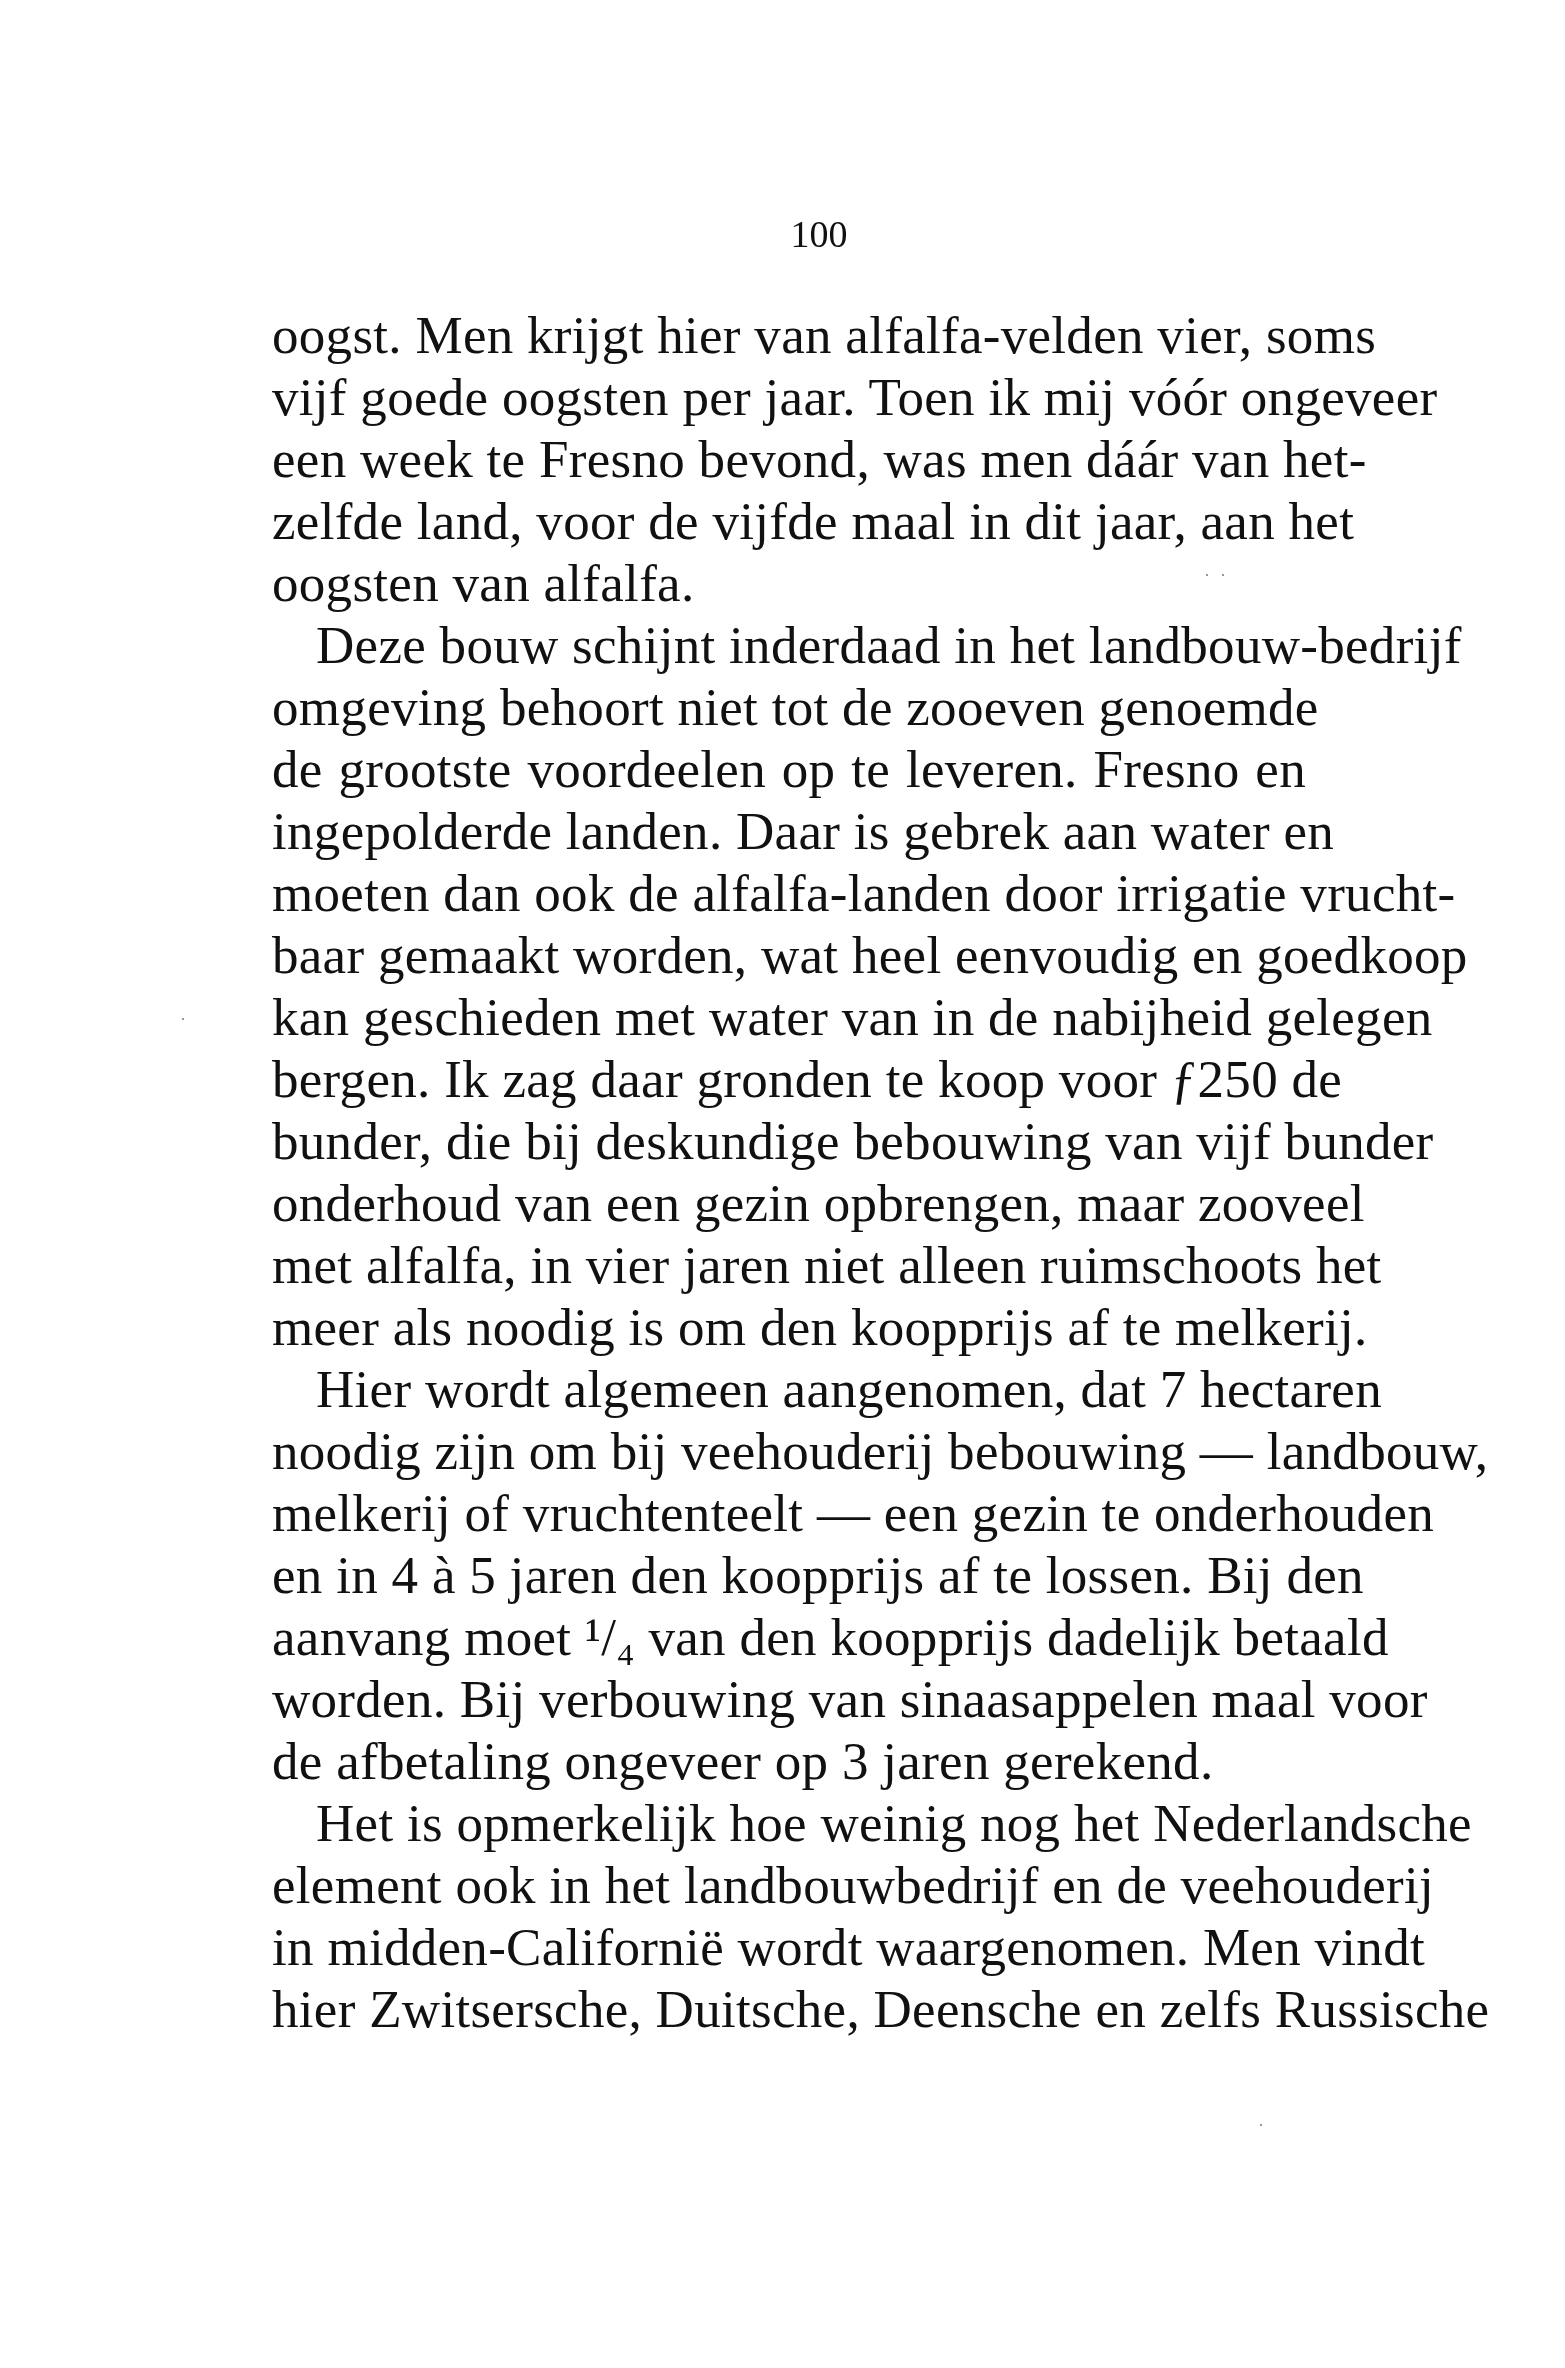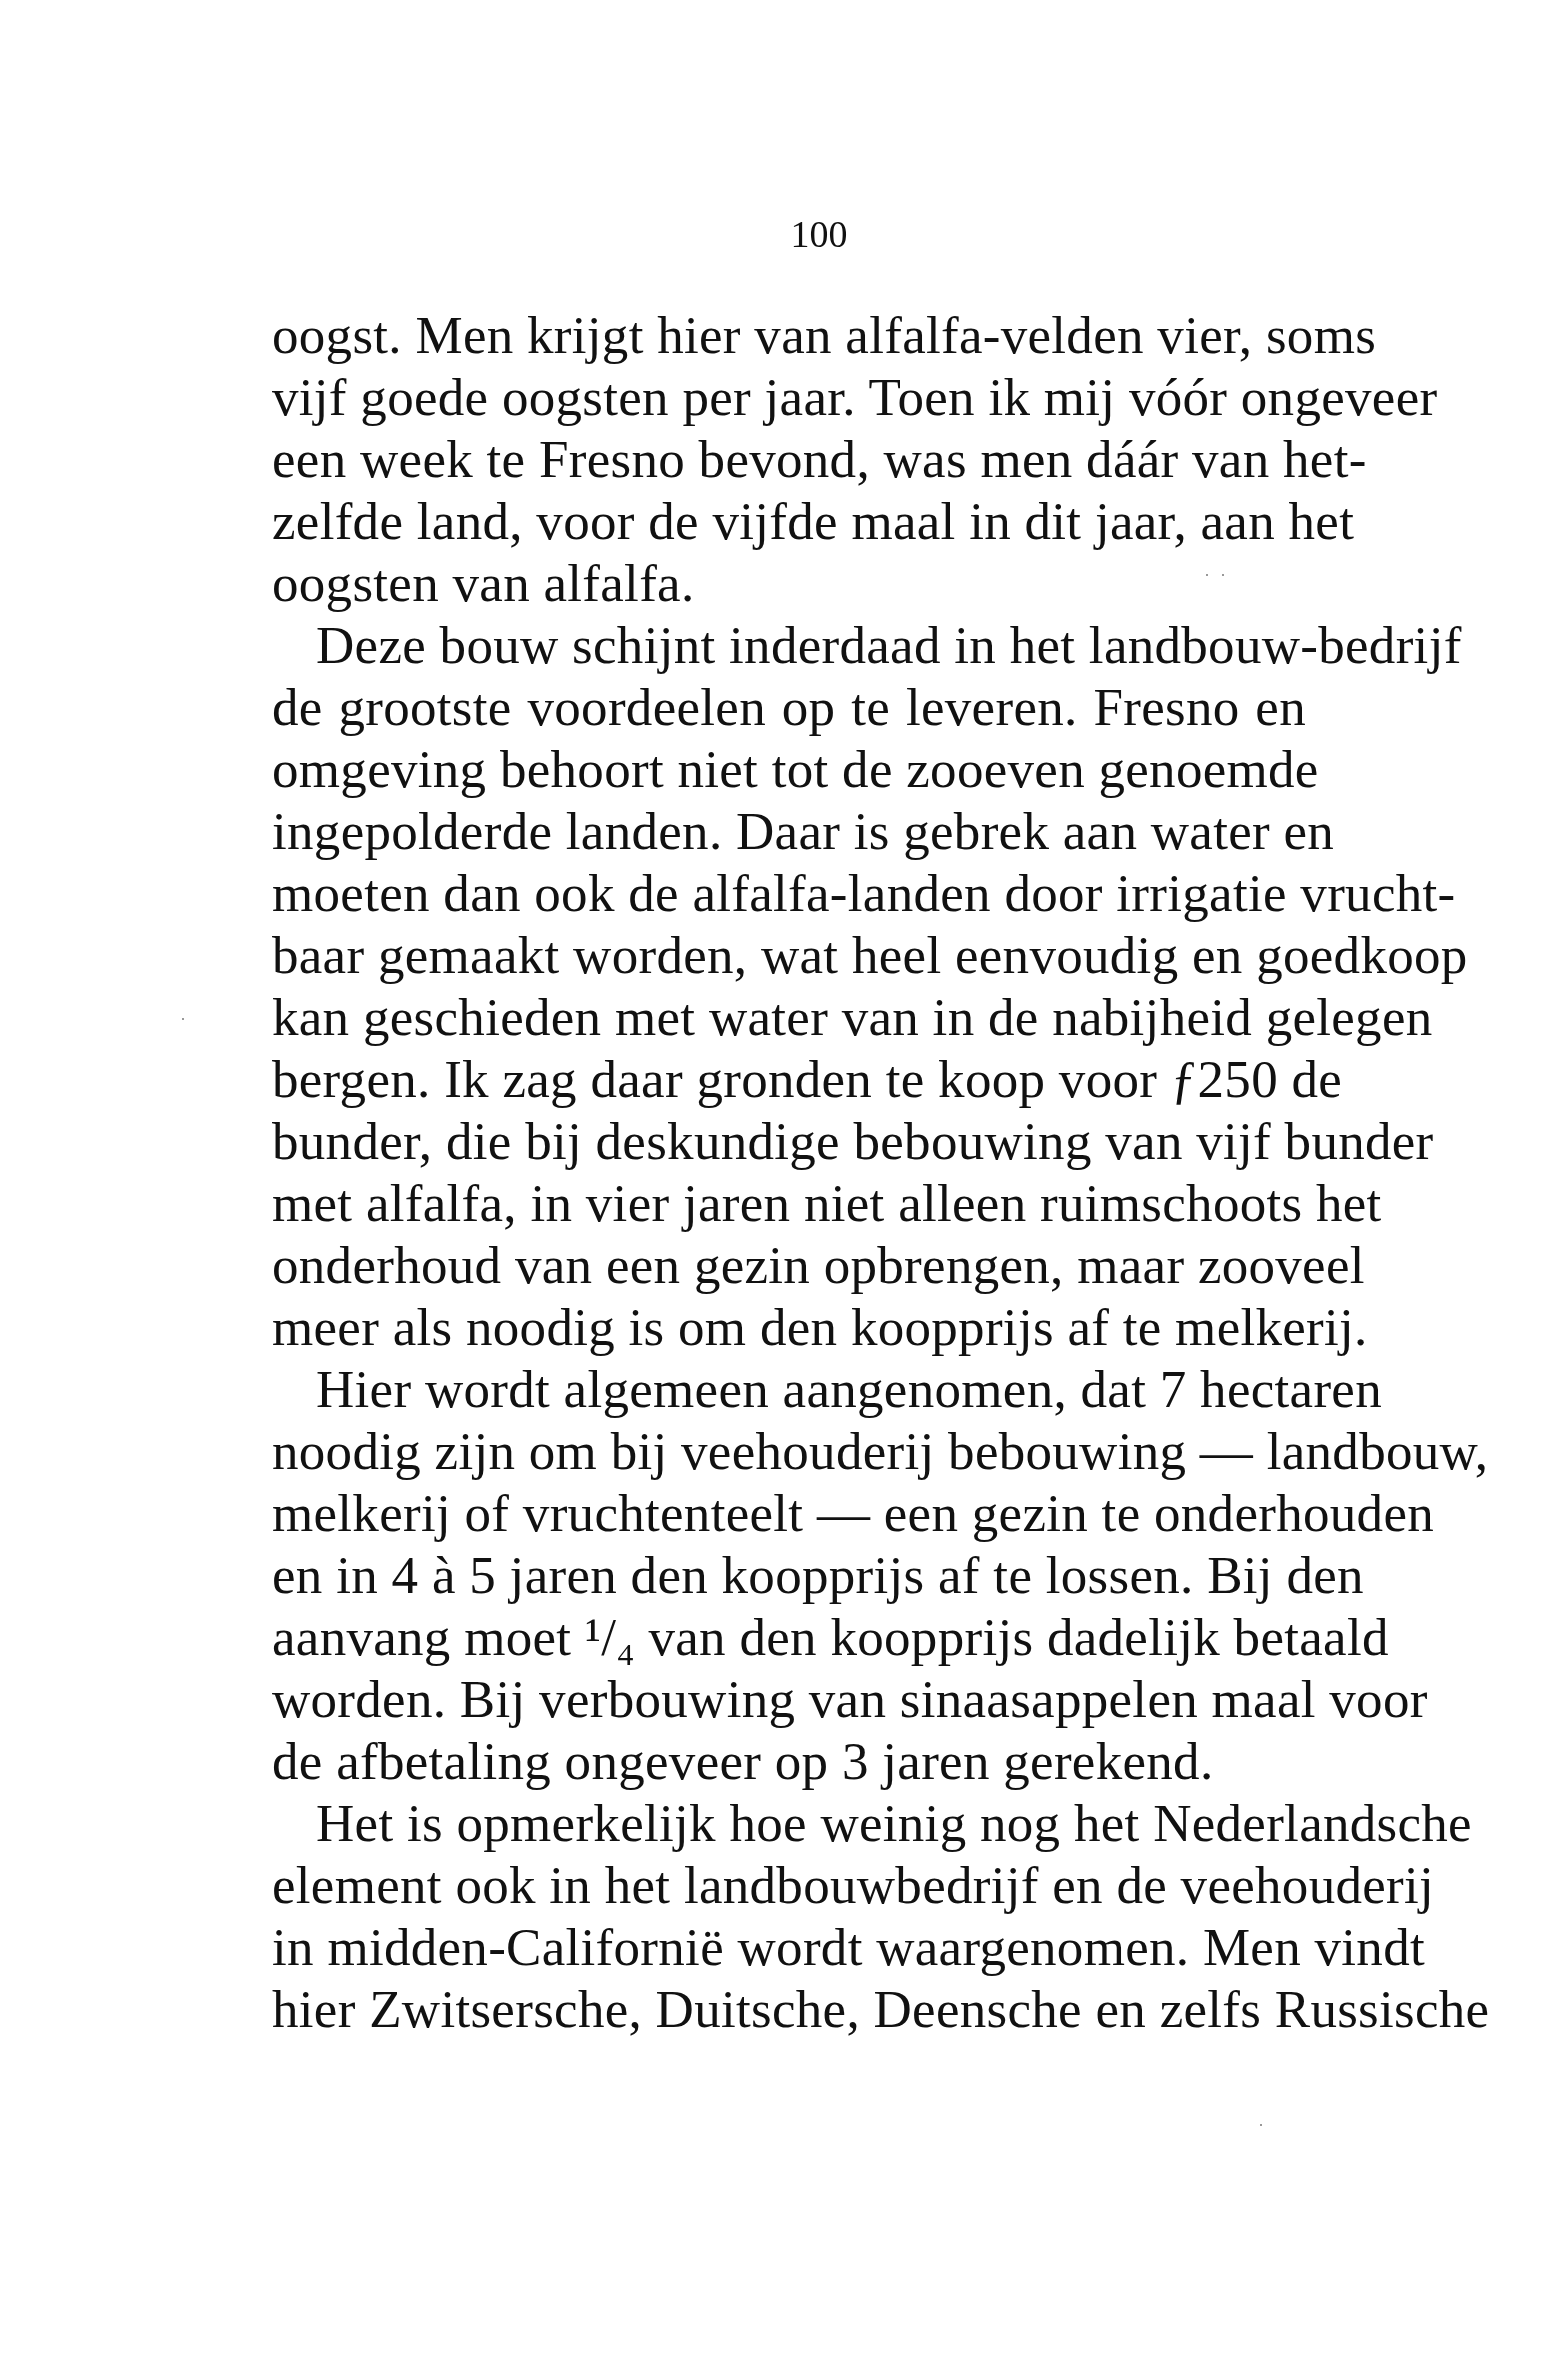--- a/index.html
+++ b/index.html
@@ -26,30 +26,30 @@
 <div class="text-block">
   <div>
     <span class="line">oogst. Men krijgt hier van alfalfa-velden vier, soms</span>
     <span class="line">vijf goede oogsten per jaar. Toen ik mij vóór ongeveer</span>
     <span class="line">een week te Fresno bevond, was men dáár van het-</span>
     <span class="line">zelfde land, voor de vijfde maal in dit jaar, aan het</span>
     <span class="line last">oogsten van alfalfa.</span>
   </div>
   <div>
     <span class="line indent">Deze bouw schijnt inderdaad in het landbouw-bedrijf</span>
+    <span class="line">omgeving behoort niet tot de zooeven genoemde</span>
     <span class="line">de grootste voordeelen op te leveren. Fresno en</span>
-    <span class="line">omgeving behoort niet tot de zooeven genoemde</span>
     <span class="line">ingepolderde landen. Daar is gebrek aan water en</span>
     <span class="line">moeten dan ook de alfalfa-landen door irrigatie vrucht-</span>
     <span class="line">baar gemaakt worden, wat heel eenvoudig en goedkoop</span>
     <span class="line">kan geschieden met water van in de nabijheid gelegen</span>
     <span class="line">bergen. Ik zag daar gronden te koop voor ƒ250 de</span>
     <span class="line">bunder, die bij deskundige bebouwing van vijf bunder</span>
+    <span class="line">onderhoud van een gezin opbrengen, maar zooveel</span>
     <span class="line">met alfalfa, in vier jaren niet alleen ruimschoots het</span>
-    <span class="line">onderhoud van een gezin opbrengen, maar zooveel</span>
     <span class="line last">meer als noodig is om den koopprijs af te melkerij.</span>
   </div>
   <div>
     <span class="line indent">Hier wordt algemeen aangenomen, dat 7 hectaren</span>
     <span class="line">noodig zijn om bij veehouderij bebouwing — landbouw,</span>
     <span class="line">melkerij of vruchtenteelt — een gezin te onderhouden</span>
     <span class="line">en in 4 à 5 jaren den koopprijs af te lossen. Bij den</span>
     <span class="line">aanvang moet ¹/₄ van den koopprijs dadelijk betaald</span>
     <span class="line">worden. Bij verbouwing van sinaasappelen maal voor</span>
     <span class="line last">de afbetaling ongeveer op 3 jaren gerekend.</span>

